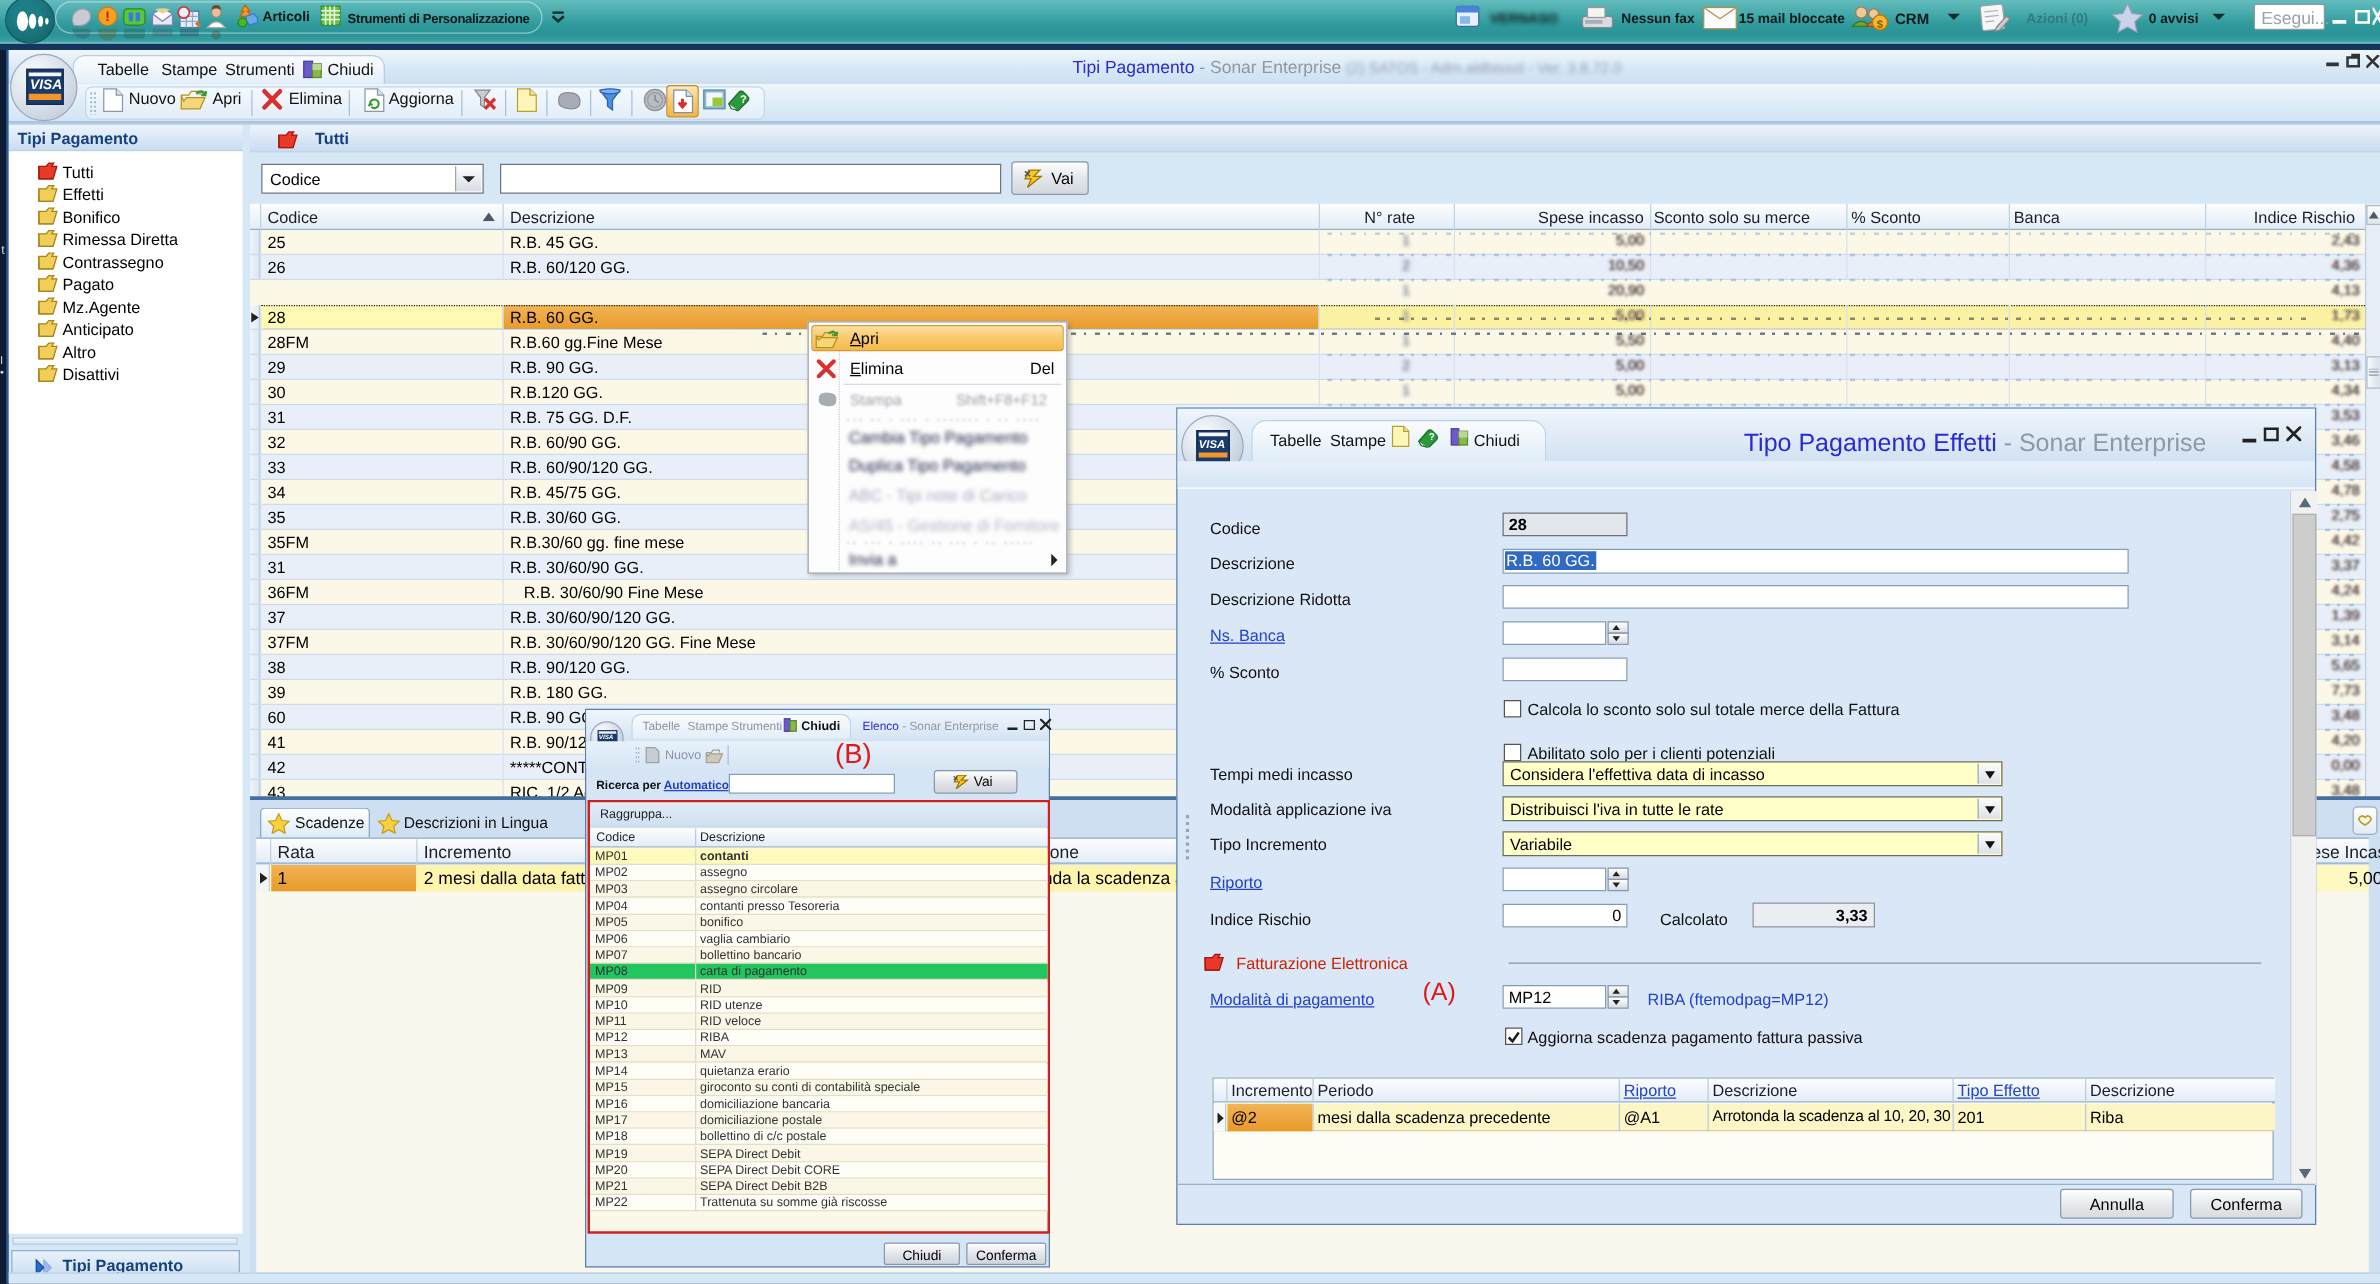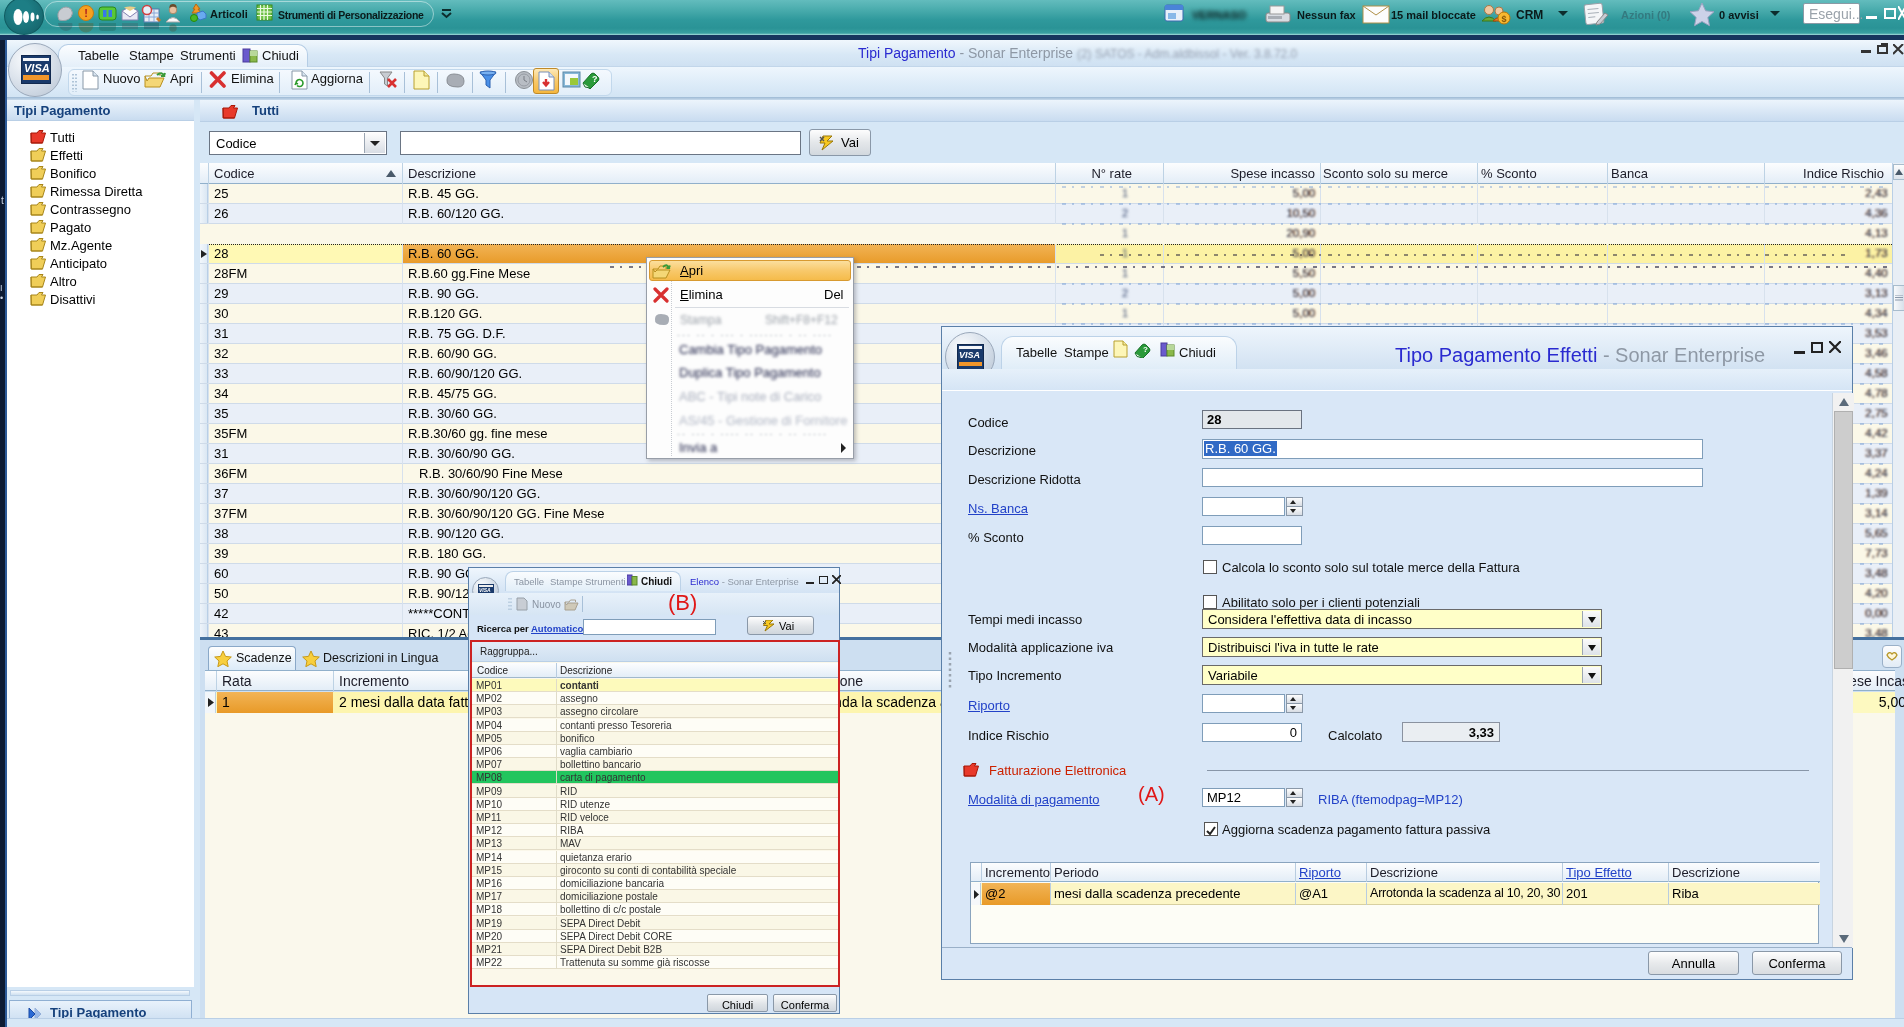--- a/index.html
+++ b/index.html
@@ -672,21 +672,21 @@
       <div class="cl" style="left:202px"></div>
       <div class="cl" style="left:855px"></div>
       <div class="cl" style="left:963px"></div>
       <div class="cl" style="left:1120px"></div>
       <div class="cl" style="left:1277px"></div>
       <div class="cl" style="left:1407px"></div>
       <div class="cl" style="left:1564px"></div>
     </div>
     <div class="row cream" style="top:421px">
       <div style="position:absolute;left:0;top:0;width:8px;height:20px;background:linear-gradient(90deg,#eef4fa,#dbe7f3);border-right:1px solid #b9cfe6"></div>
-      <span class="cell" style="left:14px">50</span>
+      <span class="cell" style="left:14px">41</span>
       <span class="cell" style="left:208px">R.B. 90/120/150 GG.</span>
       <div class="rl"></div>
       <div class="cl" style="left:8px"></div>
       <div class="cl" style="left:202px"></div>
       <div class="cl" style="left:855px"></div>
       <div class="cl" style="left:963px"></div>
       <div class="cl" style="left:1120px"></div>
       <div class="cl" style="left:1277px"></div>
       <div class="cl" style="left:1407px"></div>
       <div class="cl" style="left:1564px"></div>

